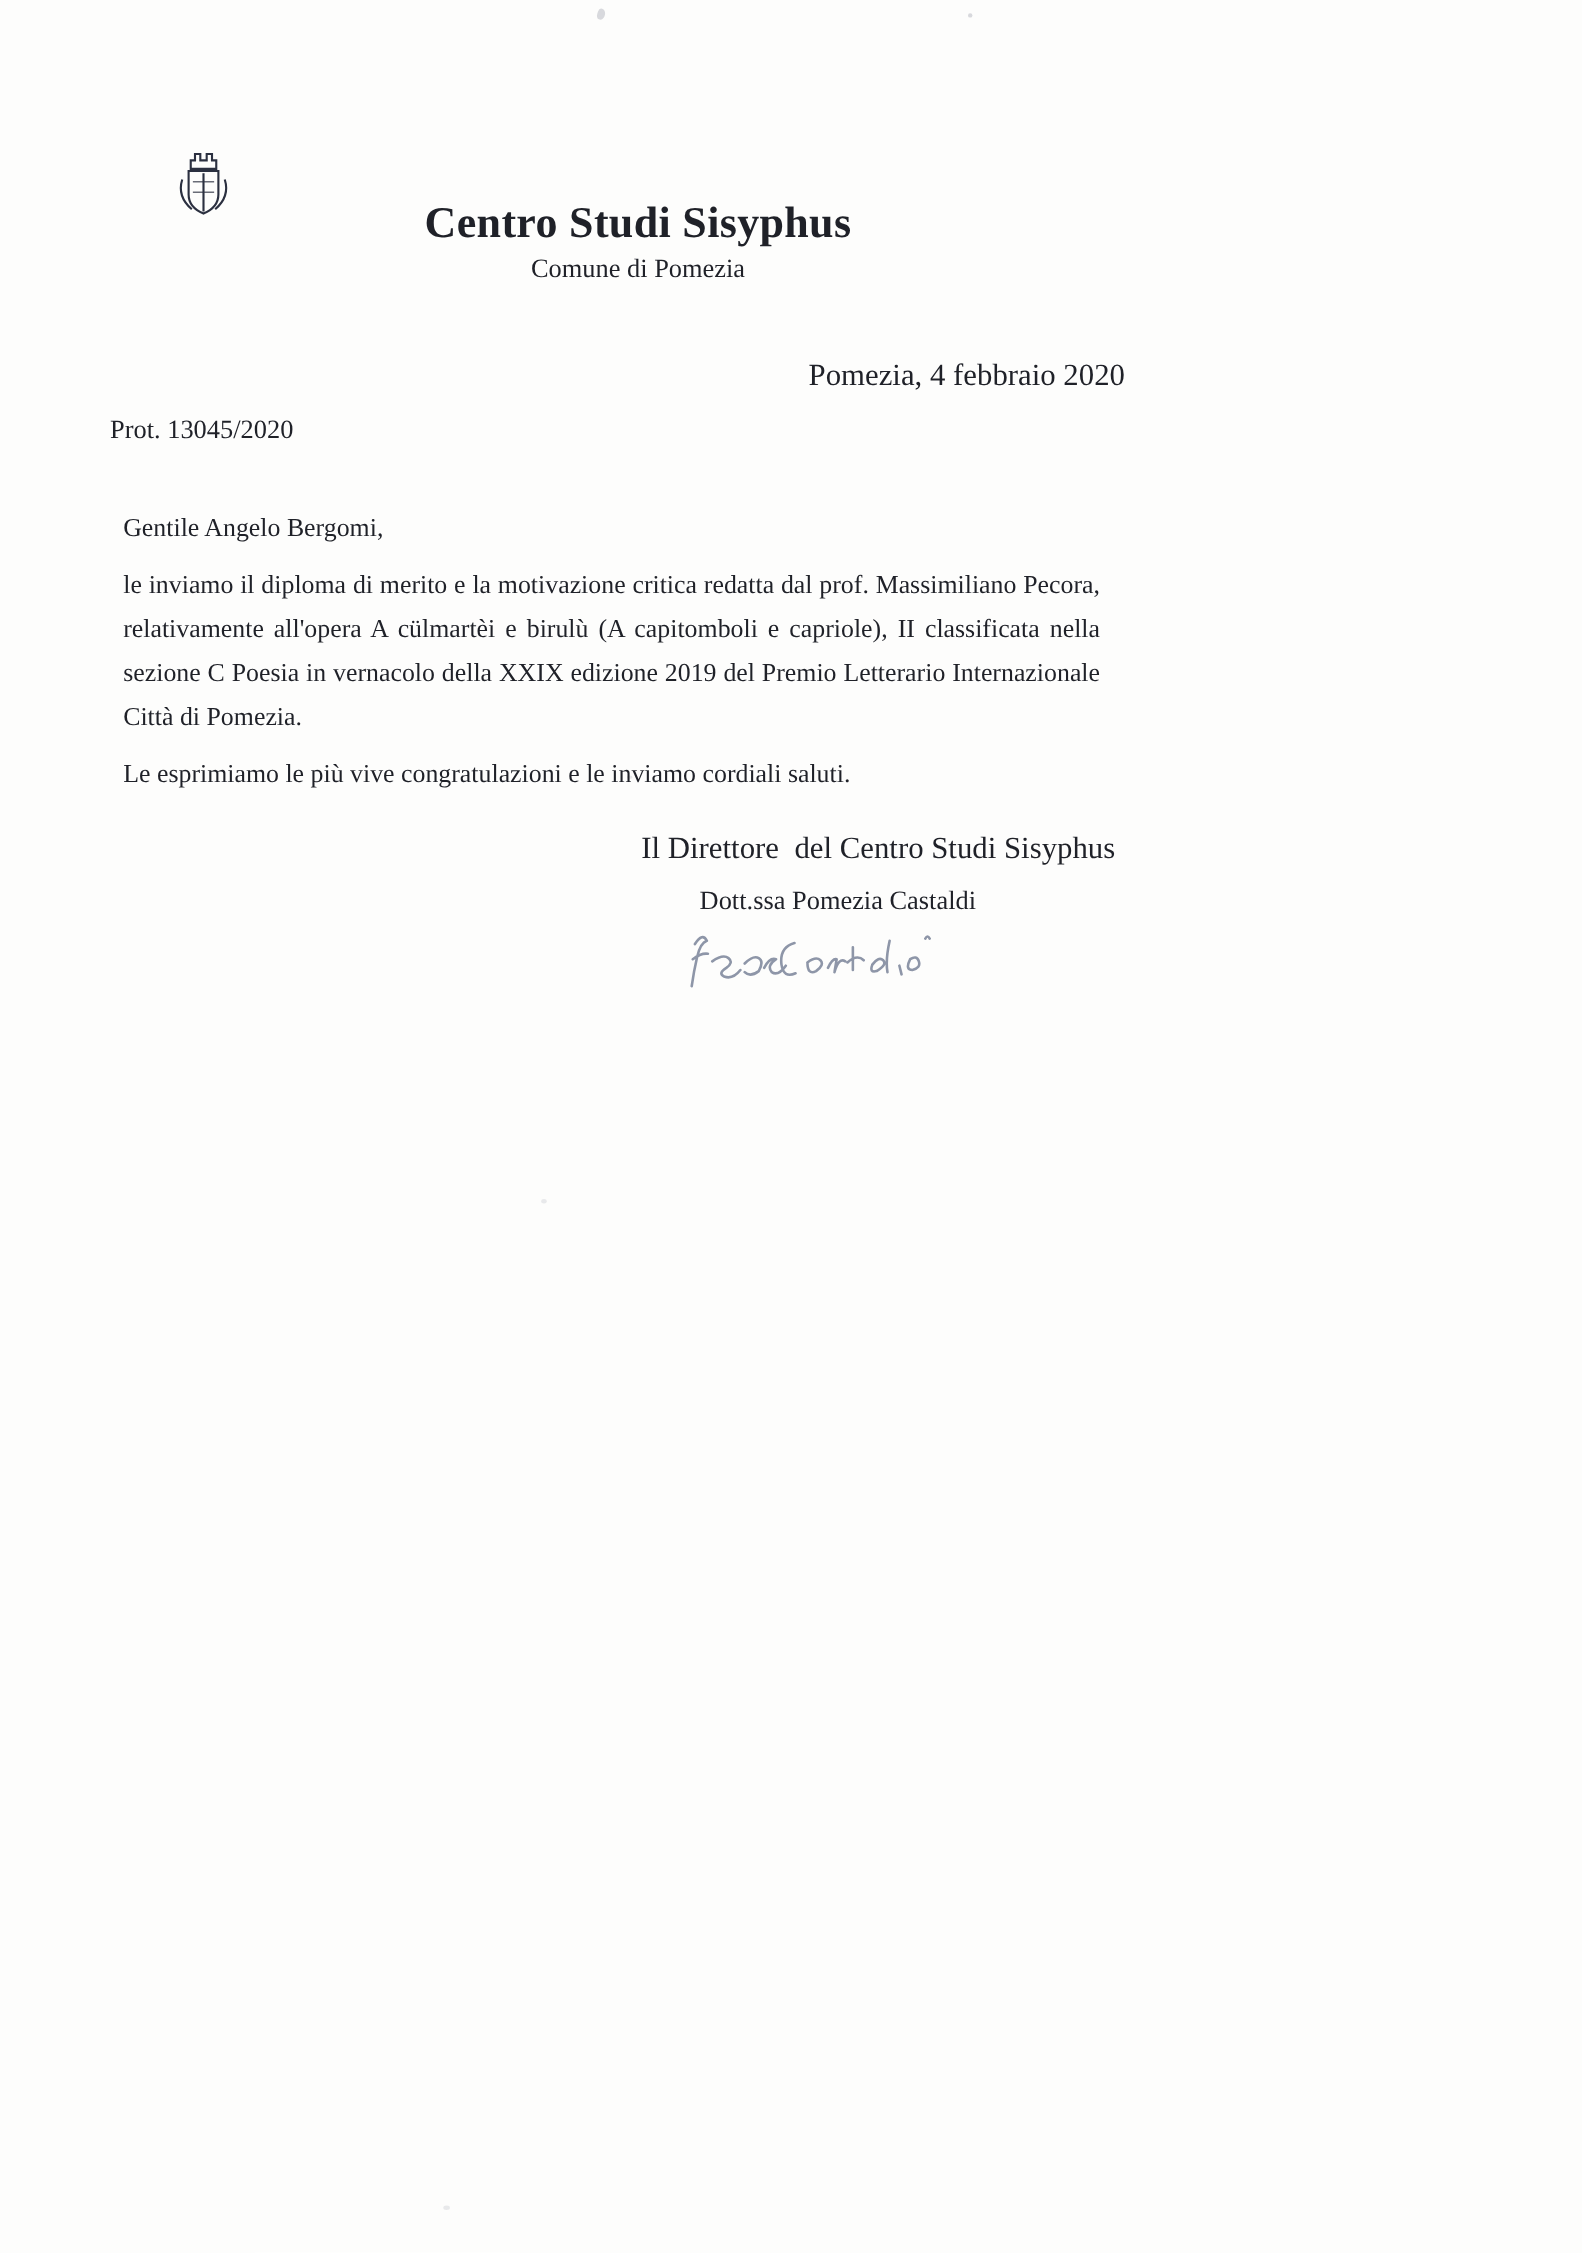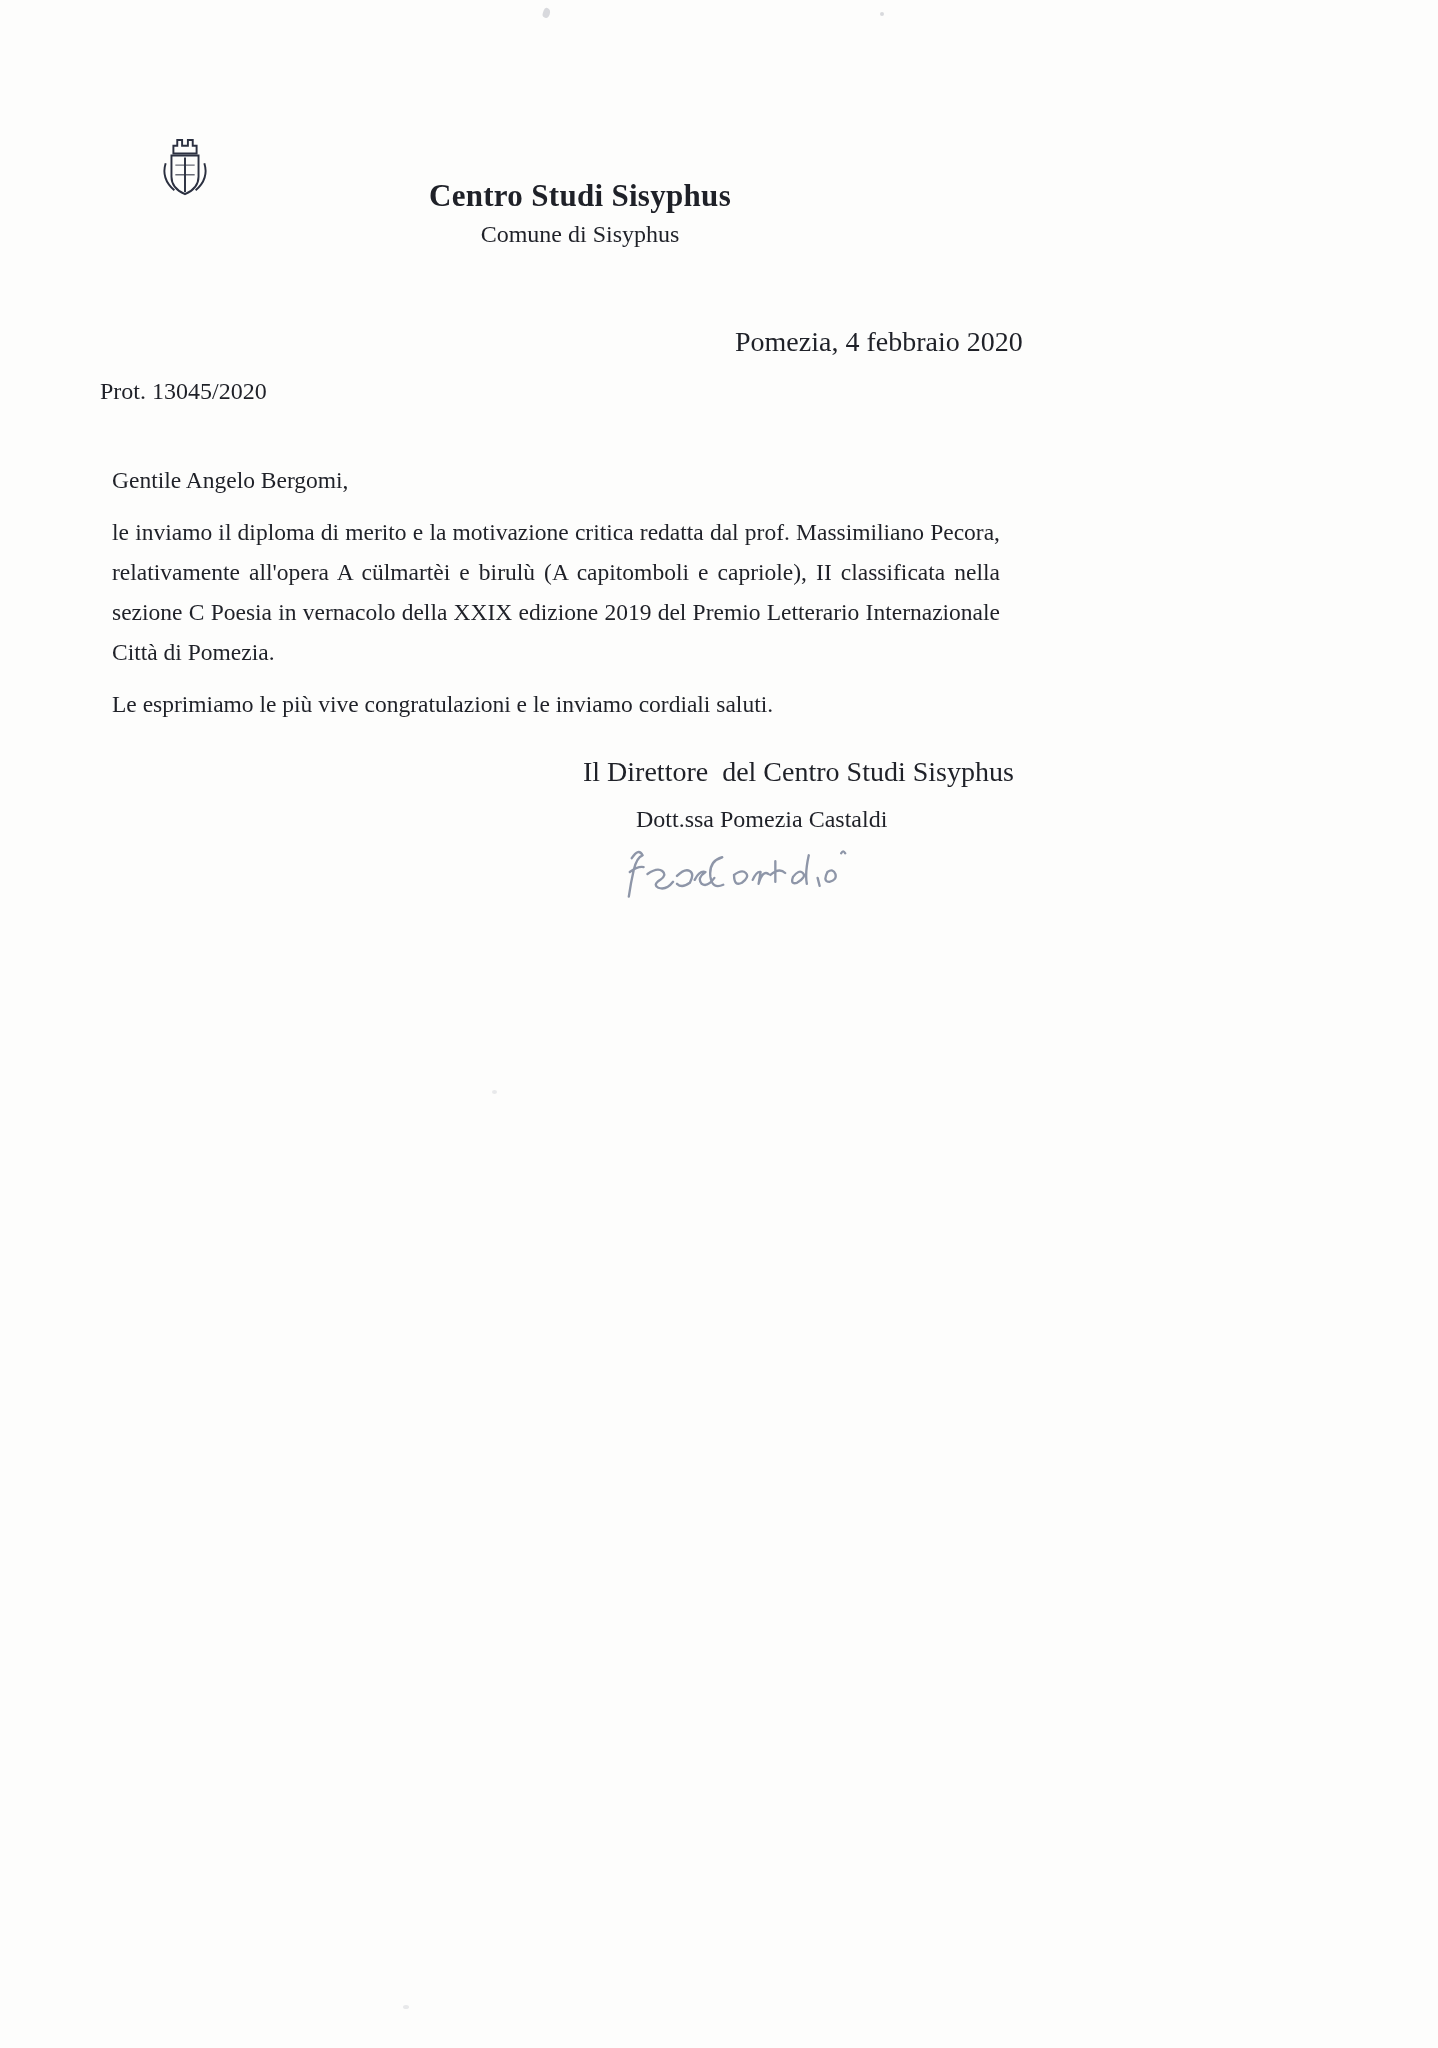--- a/index.html
+++ b/index.html
@@ -37,21 +37,21 @@
     height: 74px;
   }
   .letterhead-text {
     position: absolute;
     left: 150px;
     top: 178px;
     width: 860px;
     text-align: center;
   }
   .org-name {
-    font-size: 31px;
+    font-size: 40px;
     font-weight: bold;
     letter-spacing: .3px;
   }
   .org-subtitle {
     font-size: 24px;
     margin-top: 7px;
   }
   .date-line {
     position: absolute;
     left: 735px;
@@ -105,21 +105,21 @@
       <path d="M30 26 v36" stroke="#2b3040" stroke-width="2"></path>
       <path d="M20 34 h20 M20 44 h20" stroke="#2b3040" stroke-width="1.4" opacity=".7"></path>
 
       <path d="M10 32 q-5 16 9 28" fill="none" stroke="#2b3040" stroke-width="2"></path>
       <path d="M50 32 q5 16 -9 28" fill="none" stroke="#2b3040" stroke-width="2"></path>
     </svg>
   </div>
 
   <div class="letterhead-text">
     <div class="org-name">Centro Studi Sisyphus</div>
-    <div class="org-subtitle">Comune di Sisyphus</div>
+    <div class="org-subtitle">Comune di Pomezia</div>
   </div>
 
   <div class="date-line">Pomezia,  4 febbraio 2020</div>
 
   <div class="protocol">Prot. 13045/2020</div>
 
   <div class="letter-body">
     <p class="salutation">Gentile Angelo Bergomi,</p>
     <p class="body-paragraph"><span>le inviamo il diploma di merito e la motivazione critica redatta dal prof. Massimiliano Pecora, relativamente all'opera </span><span class="italic">A cülmartèi e birulù (A capitomboli e capriole),</span><span>  II classificata nella sezione C </span><span class="italic">Poesia in vernacolo</span><span> della XXIX edizione  2019 del Premio Letterario Internazionale Città di Pomezia.</span></p>
     <p class="closing">Le esprimiamo le più vive congratulazioni e le inviamo cordiali saluti.</p>

